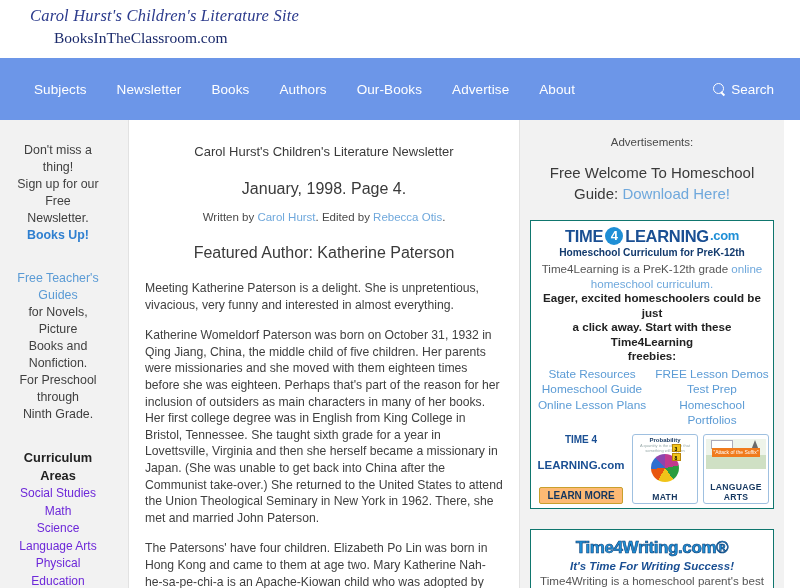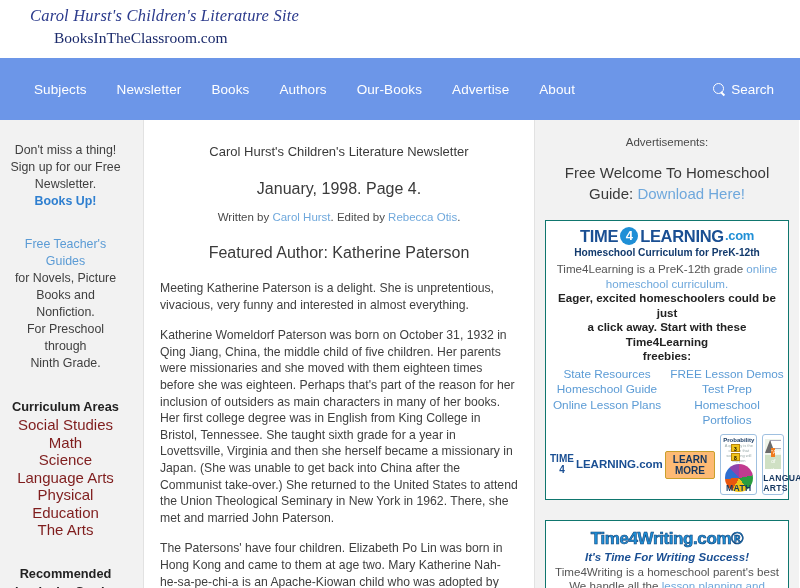--- a/index.html
+++ b/index.html
@@ -52,21 +52,21 @@
   }
   .mag::after {
     content: ""; position: absolute; left: 8px; top: 8.5px;
     width: 5px; height: 1.6px; background: #fff; transform: rotate(45deg);
     transform-origin: left center;
   }
 
   
   .columns { display: flex; height: 468px; }
   .col-left {
-    width: 144px; background: #f2f2f2;
+    width: 129px; background: #f2f2f2;
     border-right: 1px solid #e2e2e2;
     padding: 22px 20px 0 8px;
     text-align: center;
   }
   .col-main {
     width: 390px; background: #ffffff;
     padding: 14px 16px 0 16px;
   }
   .col-right {
     width: 265px; background: #f2f2f2;
@@ -75,21 +75,21 @@
     text-align: center;
   }
 
   
   .ls-block { font-size: 12.4px; line-height: 17px; color: #3f3f3f; }
   .ls-link { color: #5b9bd5; text-decoration: none; }
   .ls-link-b { color: #2e7fd0; font-weight: bold; text-decoration: none; }
   .ls-gap { height: 26px; }
   .ls-head { font-size: 12.8px; font-weight: bold; color: #222; line-height: 18px; }
   .ls-list a {
-    display: block; color: #7f1d1d; font-size: 15px;
+    display: block; color: #6d28d9; font-size: 12px;
     line-height: 17.5px; text-decoration: none;
   }
 
   
   .m-title {
     text-align: center; font-size: 13px; font-weight: normal;
     color: #3a3a3a; line-height: 24px; padding-top: 6px;
   }
   .m-sub {
     text-align: center; font-size: 16px; font-weight: normal;
@@ -141,22 +141,22 @@
   .t4l-links {
     display: grid; grid-template-columns: 1fr 1fr;
     gap: 0 6px; padding-top: 3px;
   }
   .t4l-links a {
     color: #5b9bd5; font-size: 11.8px; line-height: 15.5px; text-decoration: none;
   }
   .t4l-panels { display: flex; gap: 5px; padding-top: 5px; align-items: stretch; }
   .panel { border: 1px solid #9fc0e0; border-radius: 3px; background: #fff; }
   .panel-logo {
-    flex: 0 0 92px; display: flex; flex-direction: row;
-    align-items: center; justify-content: center; border: none; gap: 2px;
+    flex: 0 0 92px; display: flex; flex-direction: column;
+    align-items: center; justify-content: center; border: none; gap: 14px;
   }
   .panel-logo .l1 { font-size: 10px; font-weight: bold; color: #1a4f93; line-height: 11px; }
   .panel-logo .l2 { font-size: 11.5px; font-weight: bold; color: #1a4f93; line-height: 12px; }
   .learn-more {
     background: #fdba74; border: 1px solid #c9a02c; color: #14365f;
     font-size: 10px; font-weight: bold; padding: 2px 7px; border-radius: 2px;
     margin-top: 2px;
   }
   .panel-tile { flex: 1 1 0; padding: 2px; position: relative; }
   .panel-tile .cap {

